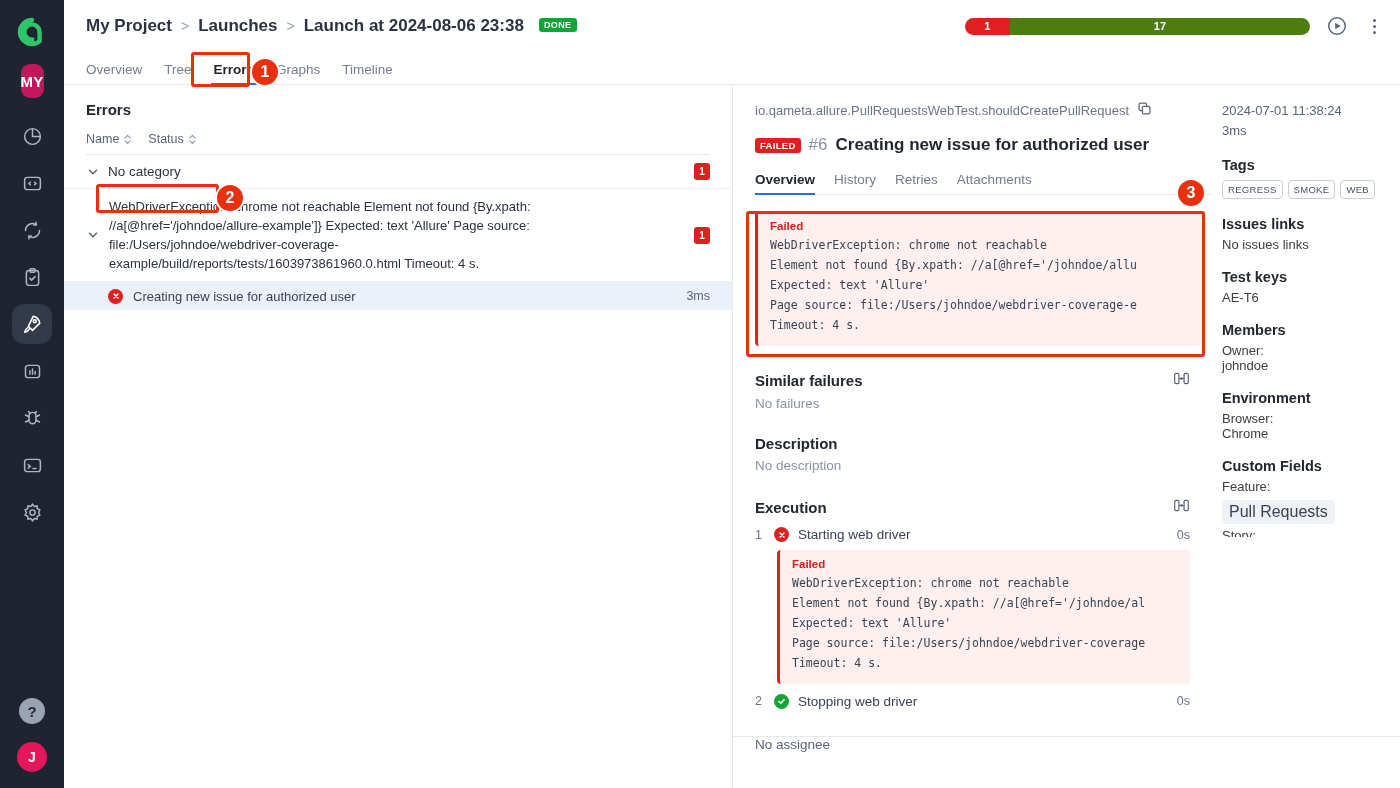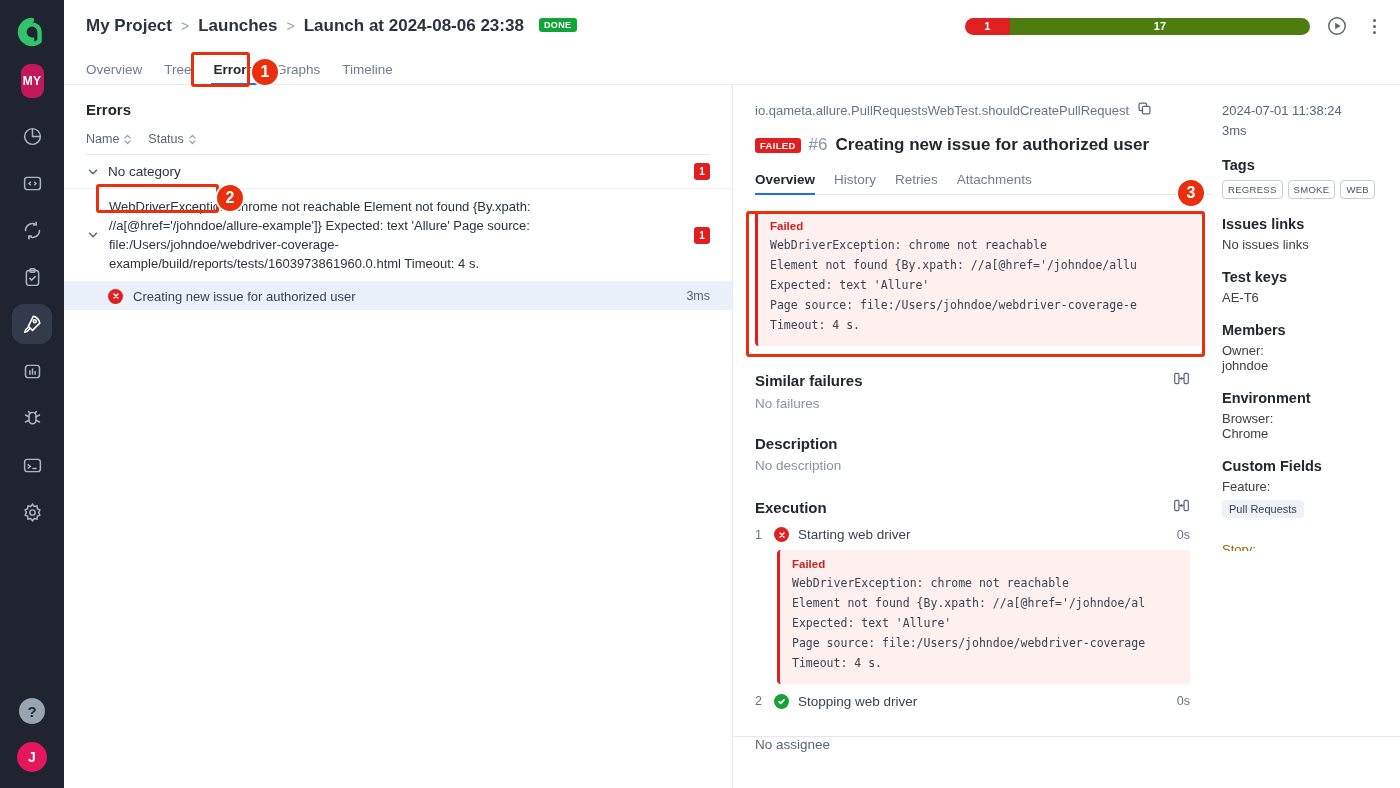--- a/index.html
+++ b/index.html
@@ -15,21 +15,21 @@
   
   .rail {
     width: 64px; height: 788px;
     background: #1f2430;
     display: flex; flex-direction: column; align-items: center;
     flex: 0 0 64px;
   }
   .rail-logo { margin-top: 14px; width: 36px; height: 36px; display:flex; align-items:center; justify-content:center; }
   .rail-ws {
     margin-top: 14px; width: 23px; height: 34px; border-radius: 9px;
-    background: #c2185b; color: #fff; font-size: 12px; font-weight: 700;
+    background: #c2185b; color: #fff; font-size: 15px; font-weight: 700;
     display: flex; align-items: center; justify-content: center; letter-spacing: .3px;
   }
   .rail-icons { margin-top: 18px; display: flex; flex-direction: column; align-items: center; gap: 7px; }
   .rail-btn {
     width: 40px; height: 40px; border-radius: 12px;
     display: flex; align-items: center; justify-content: center;
     color: #aeb6c4;
   }
   .rail-btn.active { background: #333a4a; color: #ffffff; }
   .rail-spacer { flex: 1 1 auto; }
@@ -153,22 +153,22 @@
   .step-failbox {
     margin: 8px 22px 0 22px; background: #fdf0ef; border-left: 3px solid #e02020;
     border-radius: 4px; padding: 8px 12px 10px 12px; overflow: hidden;
   }
 
   .aside-meta { font-size: 13px; color: #5a6478; line-height: 1.5; }
   .aside-h { font-size: 14.5px; font-weight: 700; color: #23272f; margin-top: 17px; }
   .aside-v { font-size: 13px; color: #404040; margin-top: 5px; }
   .tags { display: flex; gap: 5px; margin-top: 7px; flex-wrap: wrap; }
   .tag { border: 1px solid #c8cdd6; border-radius: 4px; font-size: 9.5px; color: #4a5363; padding: 3px 5px; letter-spacing: .3px; }
-  .cf-chip { display: inline-block; background: #eef1f5; border-radius: 4px; font-size: 11px; color: #3a4353; padding: 3px 7px; margin-top: 6px; }
-  .cf-cut { font-size: 13px; color: #a16207; margin-top: 24px; height: 9px; overflow: hidden; }
+  .cf-chip { display: inline-block; background: #eef1f5; border-radius: 4px; font-size: 16px; color: #3a4353; padding: 3px 7px; margin-top: 6px; }
+  .cf-cut { font-size: 13px; color: #404040; margin-top: 4px; height: 9px; overflow: hidden; }
 
   .assignee-bar {
     position: absolute; left: 0; right: 0; bottom: 0; height: 52px;
     border-top: 1px solid #e6e8ec; background: #fff;
     display: flex; align-items: flex-start; padding-left: 22px;
     font-size: 13.5px; color: #5a6478;
   }
 
   
   .anno-box { position: absolute; border: 3px solid #e8300e; border-radius: 3px; pointer-events: none; }

